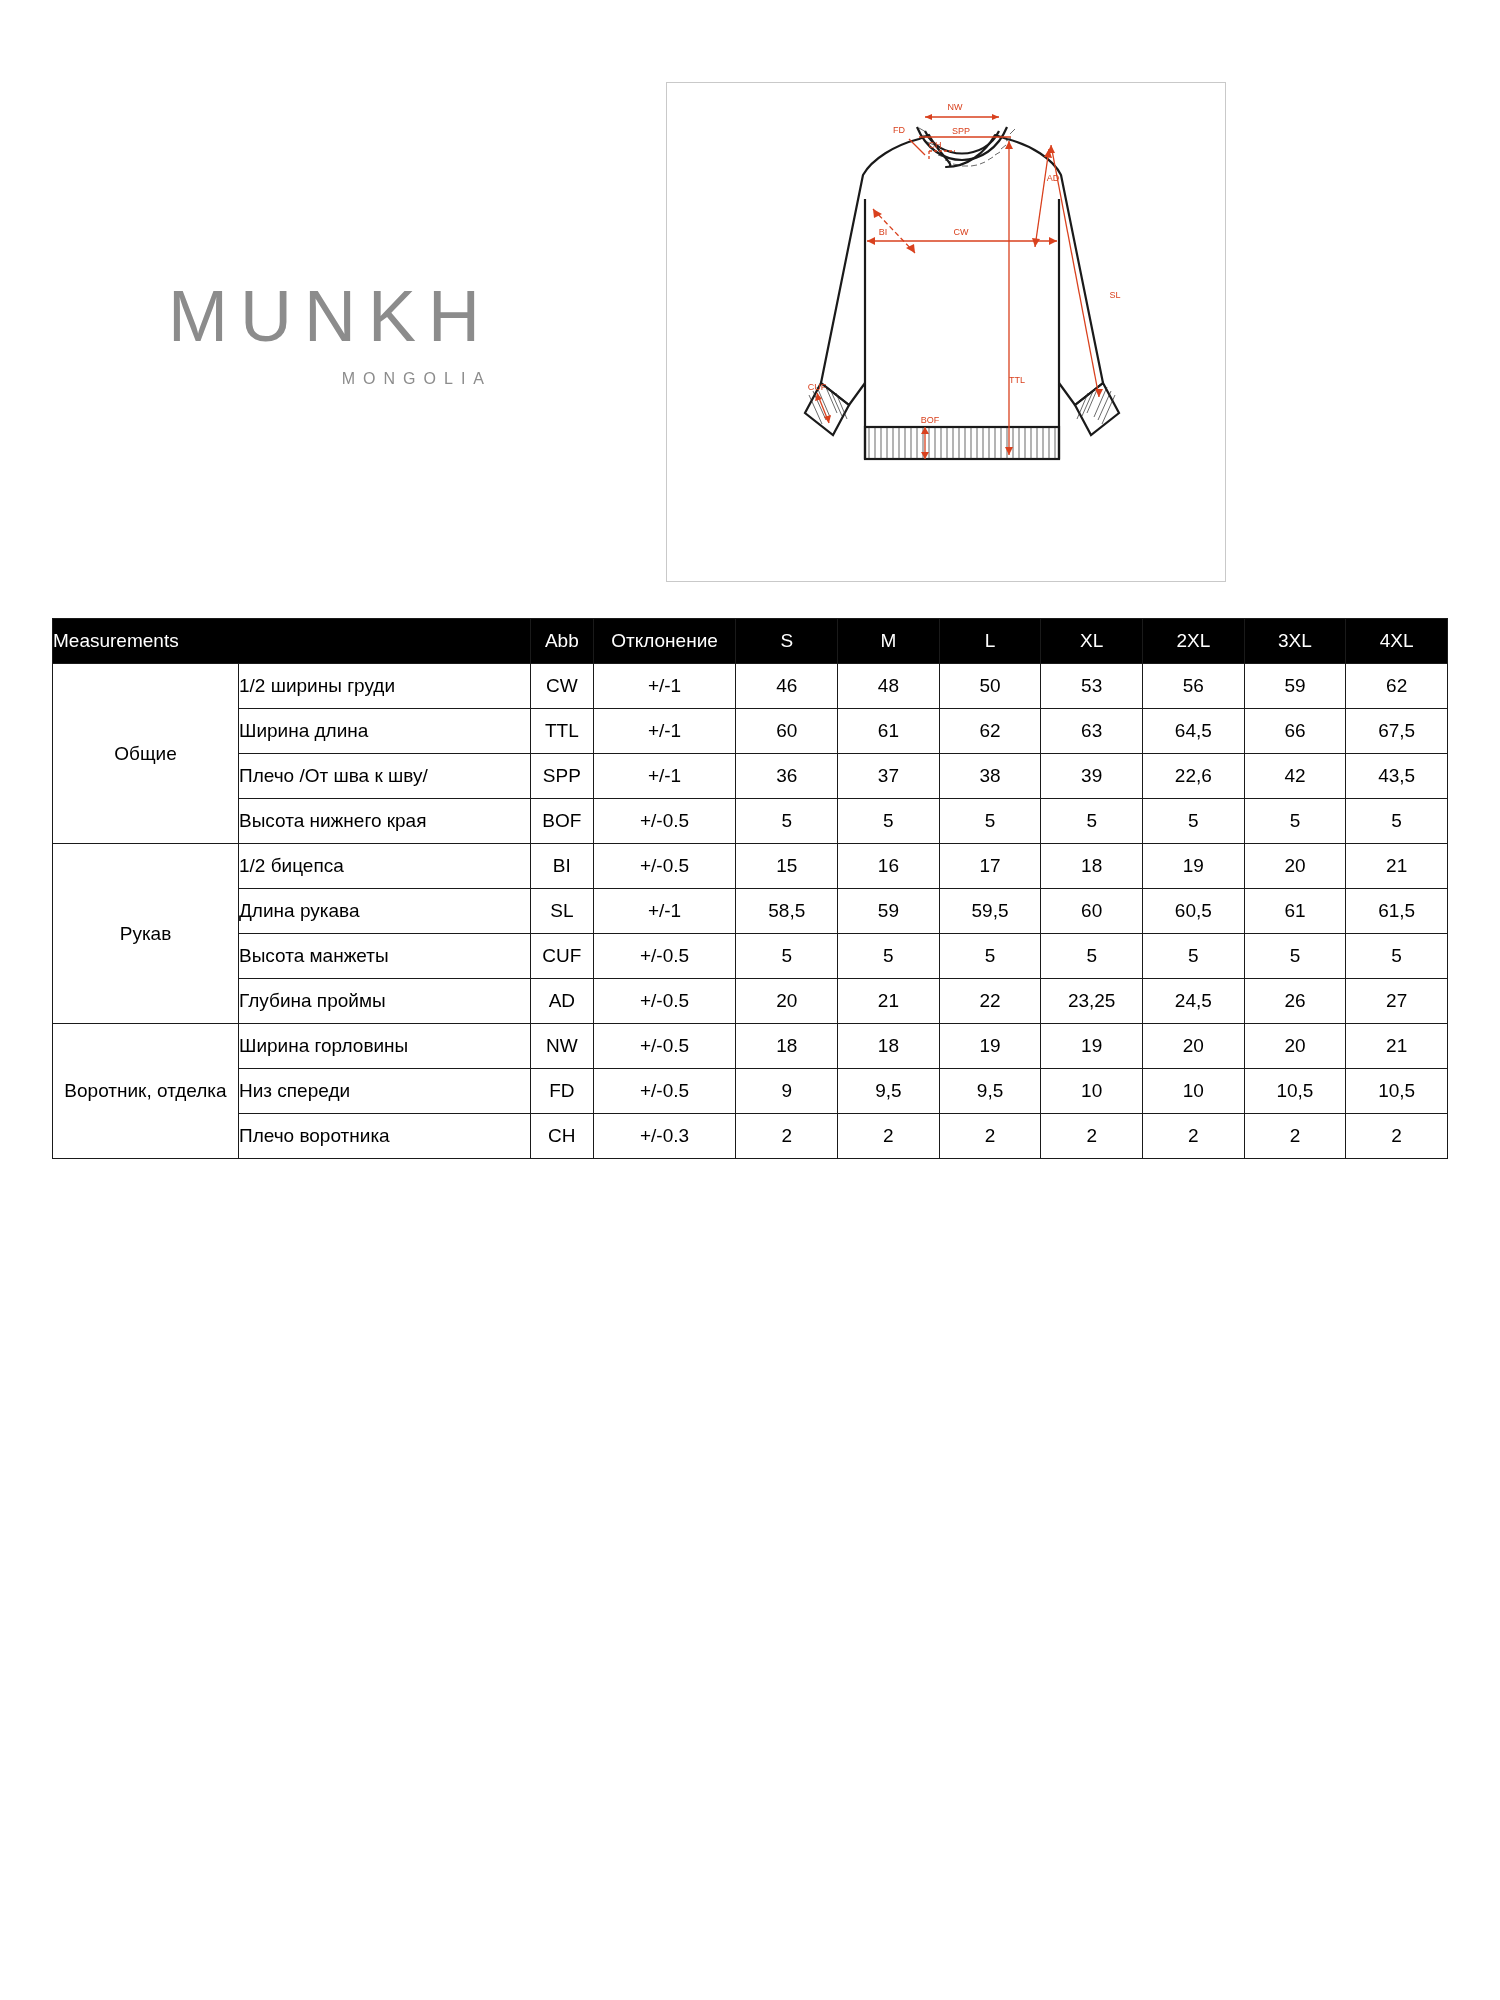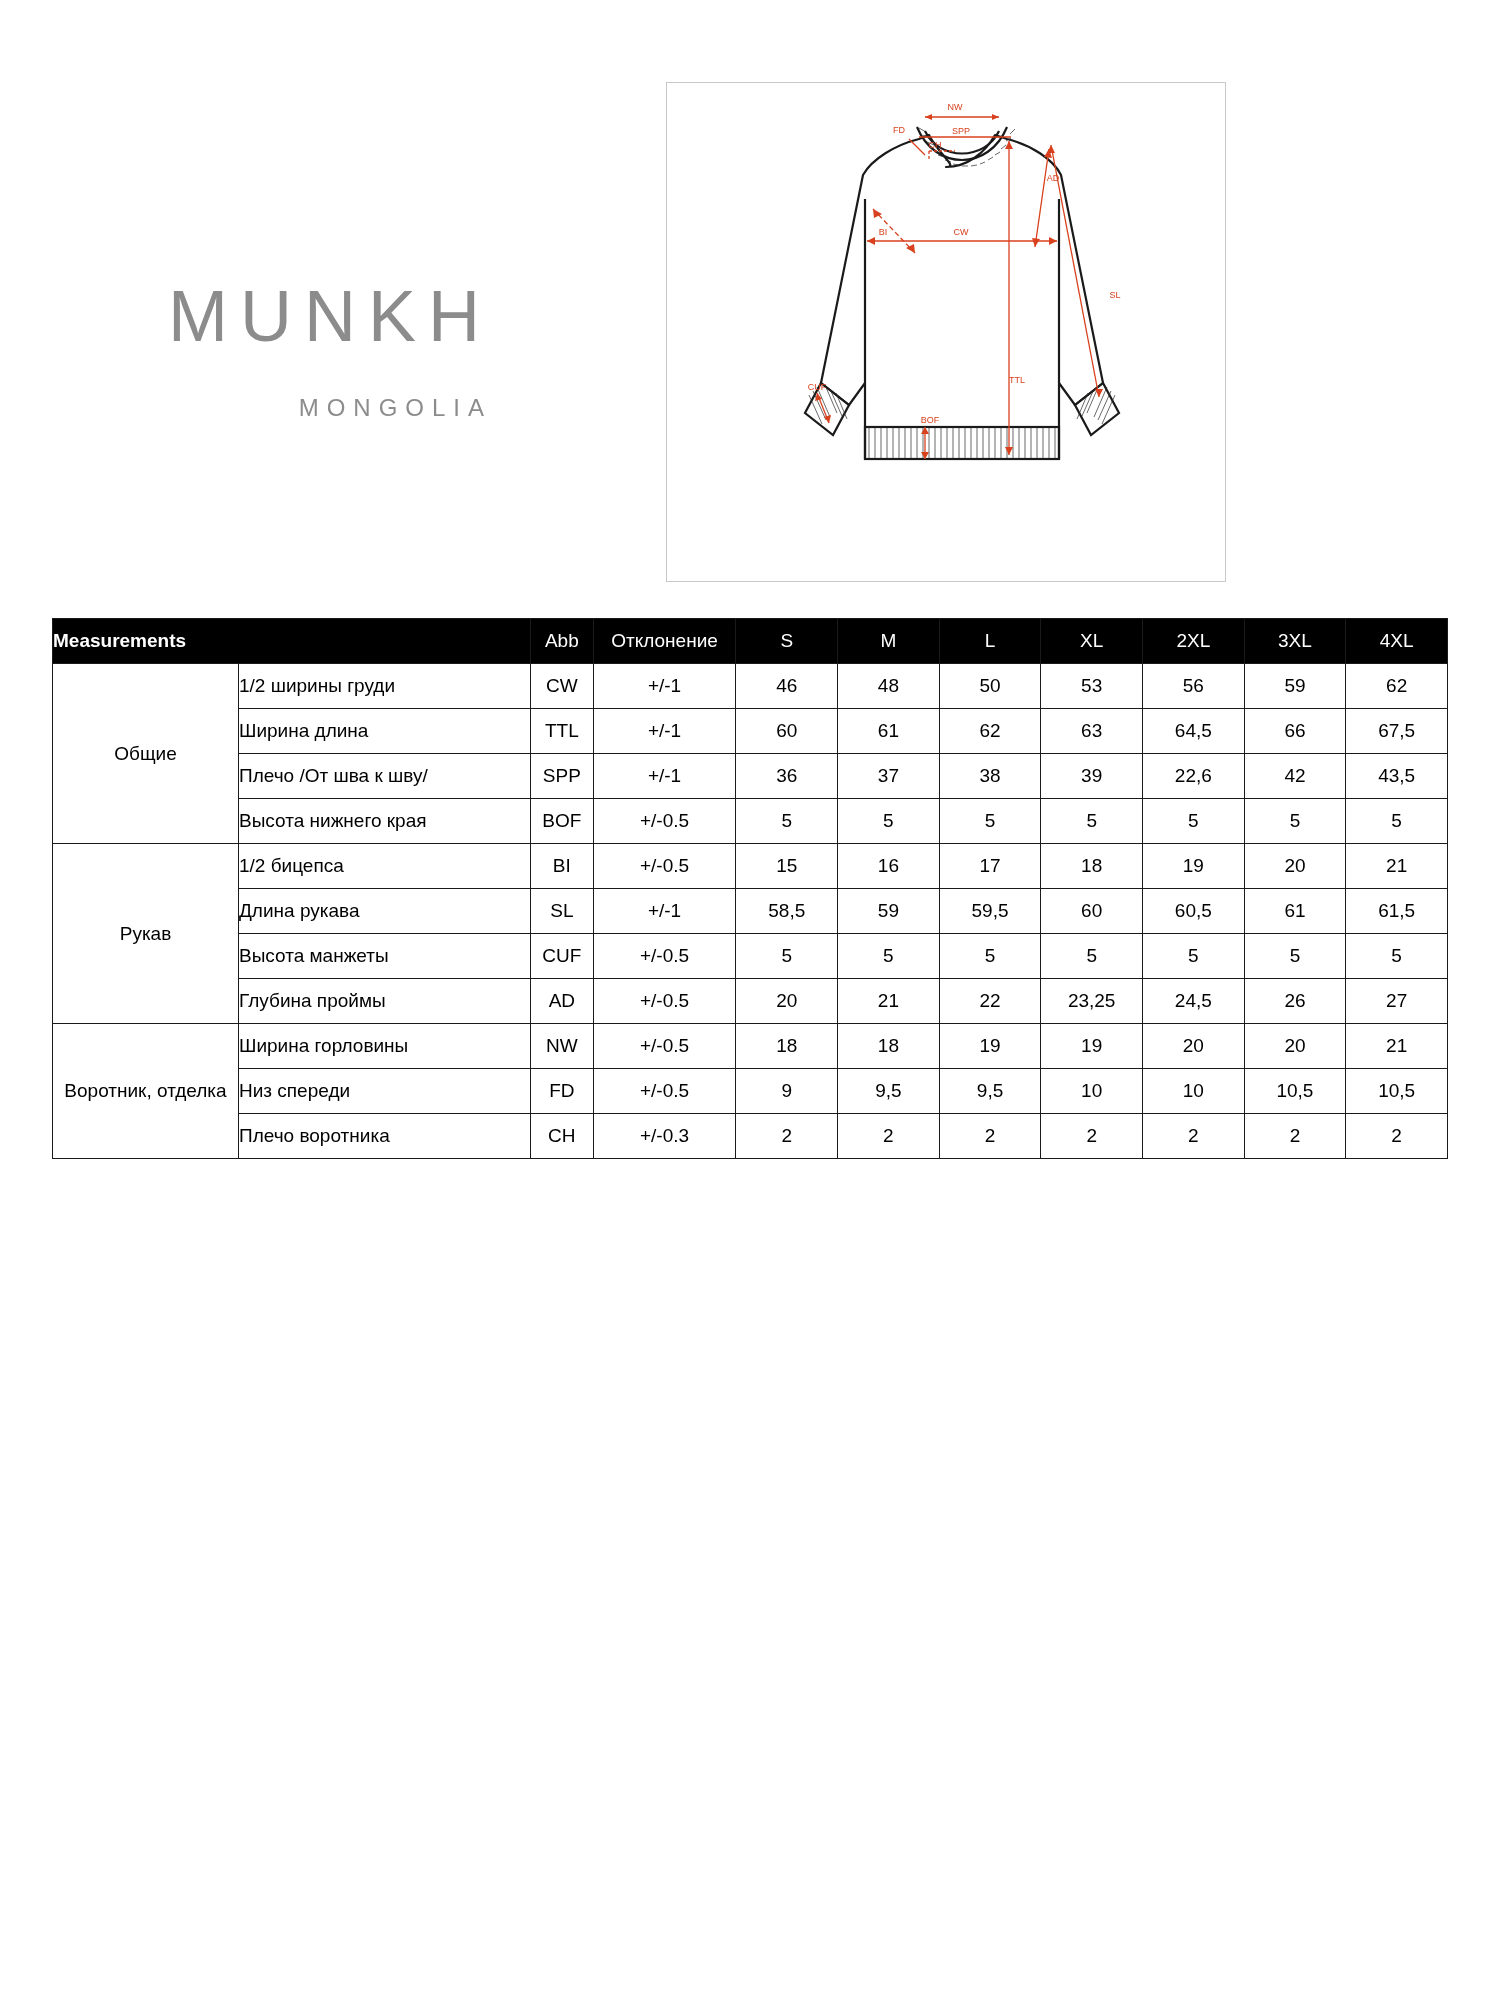--- a/index.html
+++ b/index.html
@@ -31,22 +31,22 @@
   }
   .brand-name {
     font-size: 72px;
     letter-spacing: 12px;
     color: #8c8c8c;
     font-weight: 400;
     line-height: 1;
     font-family: "Liberation Sans", sans-serif;
   }
   .brand-sub {
-    margin-top: 42px;
-    font-size: 24px;
+    margin-top: 18px;
+    font-size: 16px;
     letter-spacing: 8px;
     color: #8c8c8c;
     font-weight: 400;
   }
 
   .tech-box {
     position: absolute;
     left: 666px;
     top: 82px;
     width: 560px;
@@ -77,21 +77,21 @@
     vertical-align: middle;
   }
   thead th {
     background: #000000;
     color: #ffffff;
     font-weight: 400;
     font-size: 19px;
     border: 1px solid #000000;
     height: 42px;
   }
-  .th-meas { text-align: left; padding-left: 14px; font-weight: bold; }
+  .th-meas { text-align: left; padding-left: 14px; }
   .th-c { text-align: center; margin-top: 30px; }
 
   .col-group { width: 172px; }
   .col-name  { width: 270px; }
   .col-abb   { width: 58px; }
   .col-dev   { width: 132px; }
   .col-size  { width: 94px; }
 
   td.group {
     text-align: center;

